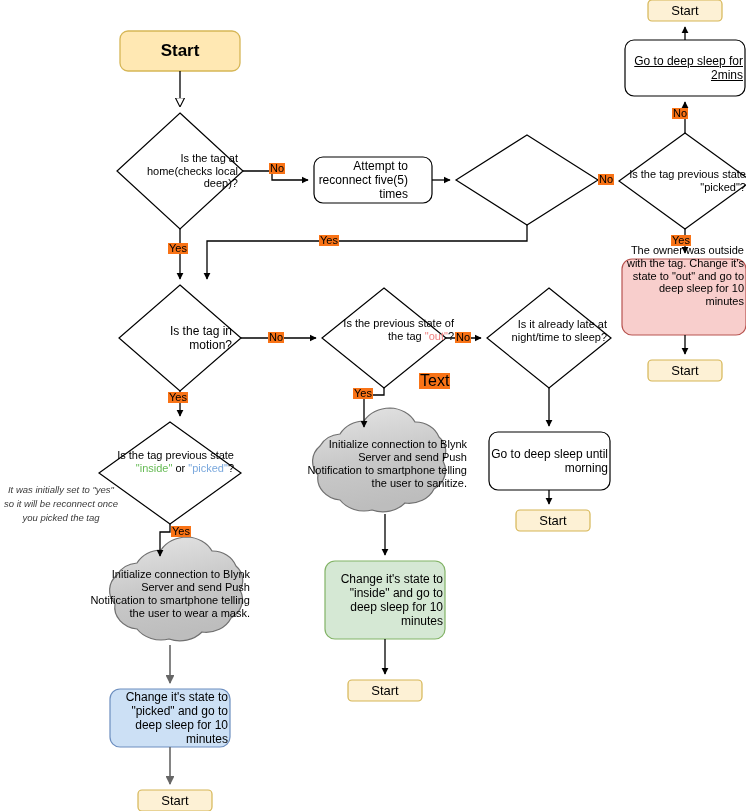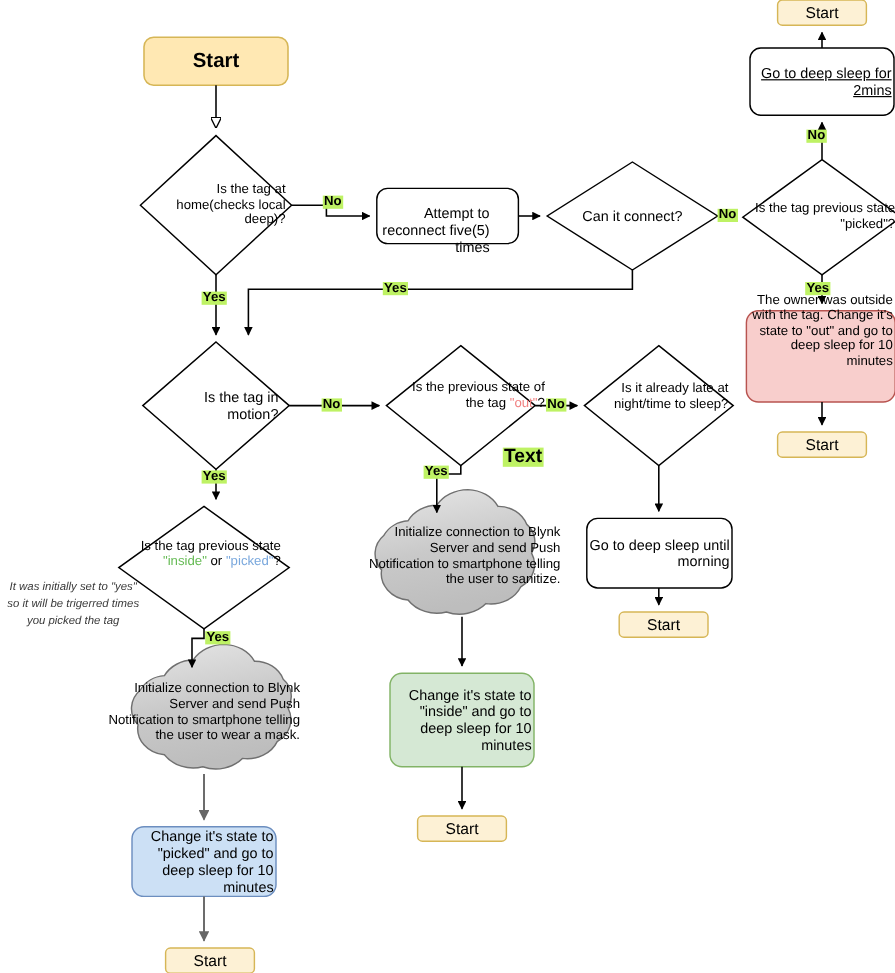--- a/index.html
+++ b/index.html
@@ -31,25 +31,24 @@
     justify-content: center;
     text-align: right;
     color: #000000;
     pointer-events: none;
     line-height: 1.18;
   }
   .edge-label {
     position: absolute;
     font-size: 11px;
     color: #000000;
-    background: #bef264;
+    background: #f97316;
     padding: 0 1px;
     white-space: nowrap;
     line-height: 1;
-    font-weight: bold;
   }
   .t-start {
     font-size: 17px;
     font-weight: bold;
   }
   .t-start-sm {
     font-size: 13px;
     font-weight: normal;
   }
   .t-12 { font-size: 12px; }
@@ -200,23 +199,22 @@
 
     <path d="M 170 645 L 170 676 L 170 683" fill="none" stroke="#666666" stroke-width="1.6" marker-end="url(#arrow-grey)"></path>
 
     <path d="M 170 747 L 170 784" fill="none" stroke="#666666" stroke-width="1.6" marker-end="url(#arrow-grey)"></path>
   </svg>
 
   <div class="node-text t-start" style="left:120px; top:31px; width:120px; height:40px;">Start</div>
 
   <div class="node-text t-11" style="left:122px; top:143px; width:116px; height:56px;">Is the tag at home(checks local deep)?</div>
 
-  <div class="node-text t-12" style="left:316px; top:157px; width:92px; height:46px;margin-top:12px;">Attempt to reconnect five(5) times</div>
-
-  <div class="node-text t-12" style="left:462px; top:164px; width:130px; height:32px;">Can it connect?</div>
+  <div class="node-text t-12" style="left:316px; top:157px; width:92px; height:46px;">Attempt to reconnect five(5) times</div>
+
 
   <div class="node-text t-11" style="left:620px; top:158px; width:126px; height:46px;">Is the tag previous state "picked"?</div>
 
   <div class="node-text t-12" style="left:627px; top:40px; width:116px; height:56px;text-decoration:underline;">Go to deep sleep for 2mins</div>
 
   <div class="node-text t-start-sm" style="left:648px; top:0px; width:74px; height:21px;">Start</div>
 
   <div class="node-text t-11" style="left:624px; top:246px; width:120px; height:60px;">The owner was outside with the tag. Change it's state to "out" and go to deep sleep for 10 minutes</div>
 
   <div class="node-text t-start-sm" style="left:648px; top:360px; width:74px; height:21px;">Start</div>
@@ -271,16 +269,16 @@
 
   <div class="edge-label" style="left:455px; top:332px;">No</div>
 
   <div class="edge-label" style="left:353px; top:388px;">Yes</div>
 
   <div class="edge-label" style="left:419px; top:373px; font-size:16px;">Text</div>
 
   <div class="edge-label" style="left:171px; top:526px;">Yes</div>
 
   <div class="note" style="left:2px; top:483px; width:118px;">It was initially set  to "yes"
-so it will be trigerred times
+so it will be reconnect once
 you picked the tag</div>
 
 </div>
 
 </body></html>

